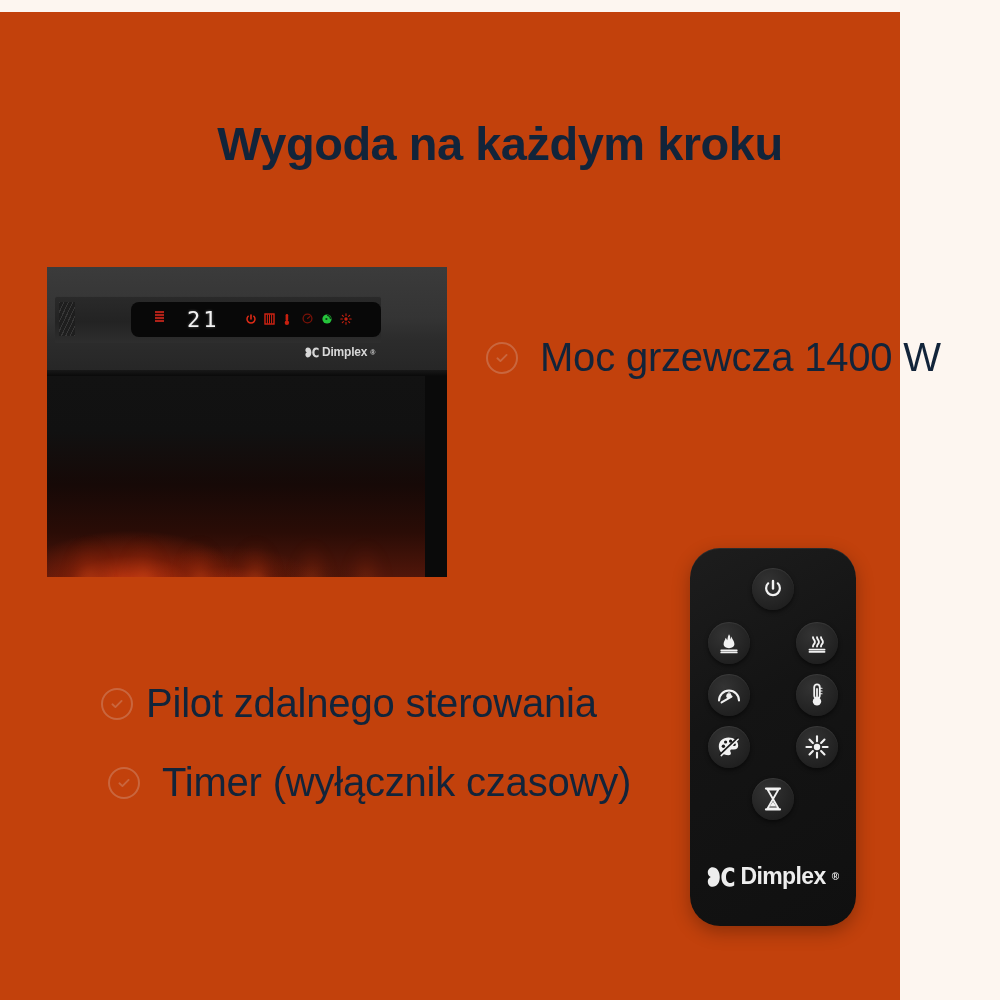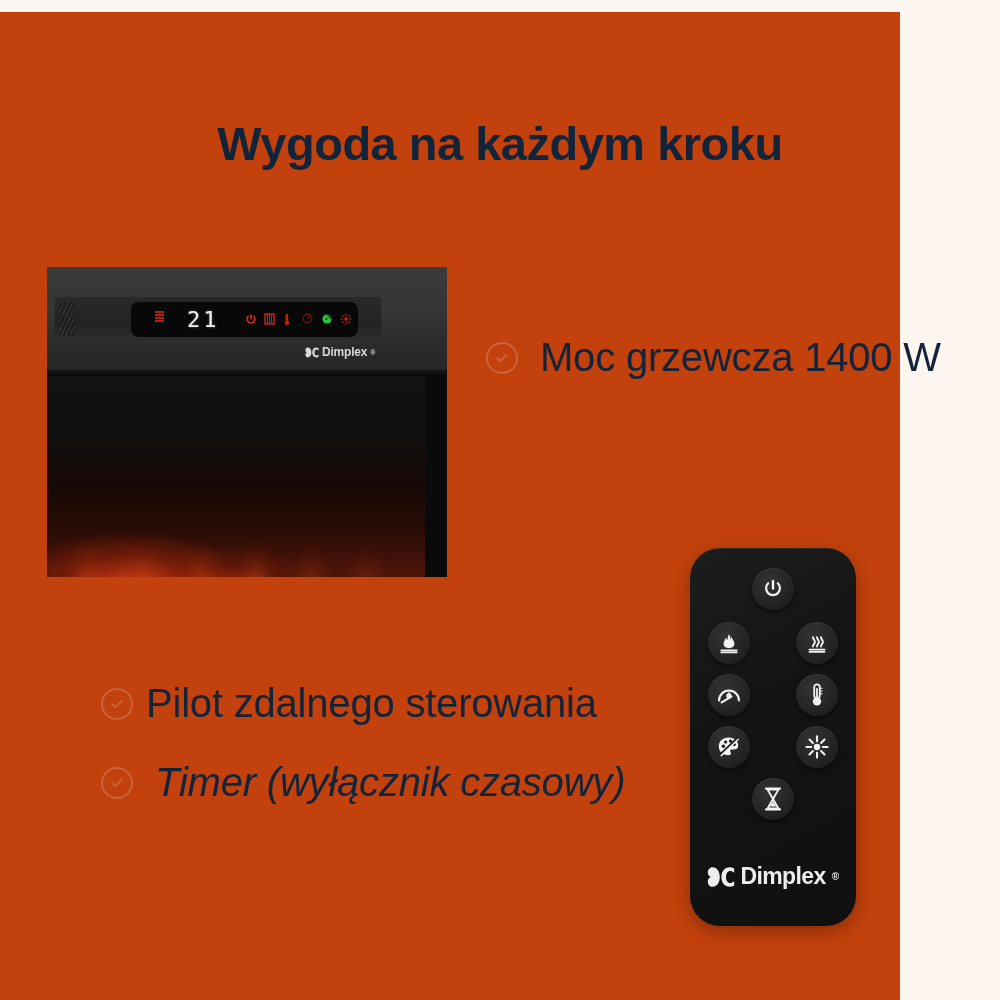--- a/index.html
+++ b/index.html
@@ -62,21 +62,21 @@
     font-size: 40px;
     color: #12243A;
     font-weight: 400;
     white-space: nowrap;
     letter-spacing: -0.2px;
   }
 
   .feature-0 { left: 486px; top: 323px; }
   .feature-1 { left: 486px; top: 415px; }
   .feature-2 { left: 101px; top: 669px; gap: 13px; }
-  .feature-3 { left: 101px; top: 748px; font-style: italic; }
+  .feature-3 { left: 108px; top: 748px; }
 
   
   .fireplace {
     position: absolute;
     left: 47px;
     top: 255px;
     width: 400px;
     height: 310px;
     background: #0a0a0a;
     overflow: hidden;
@@ -156,20 +156,21 @@
   .fp-display {
     position: absolute;
     left: 76px;
     top: 6px;
     width: 227px;
     height: 35px;
     background: #080808;
     border-radius: 8px;
     display: flex;
     align-items: center;
+    padding-left: 23px;
   }
   .fp-display .dsp-mini {
     position: absolute;
     left: 24px;
     top: 9px;
     width: 9px;
     height: 11px;
     background: repeating-linear-gradient(to bottom, #c0241a 0px, #c0241a 2px, #2a0704 2px, #2a0704 3px);
     opacity: .9;
   }

